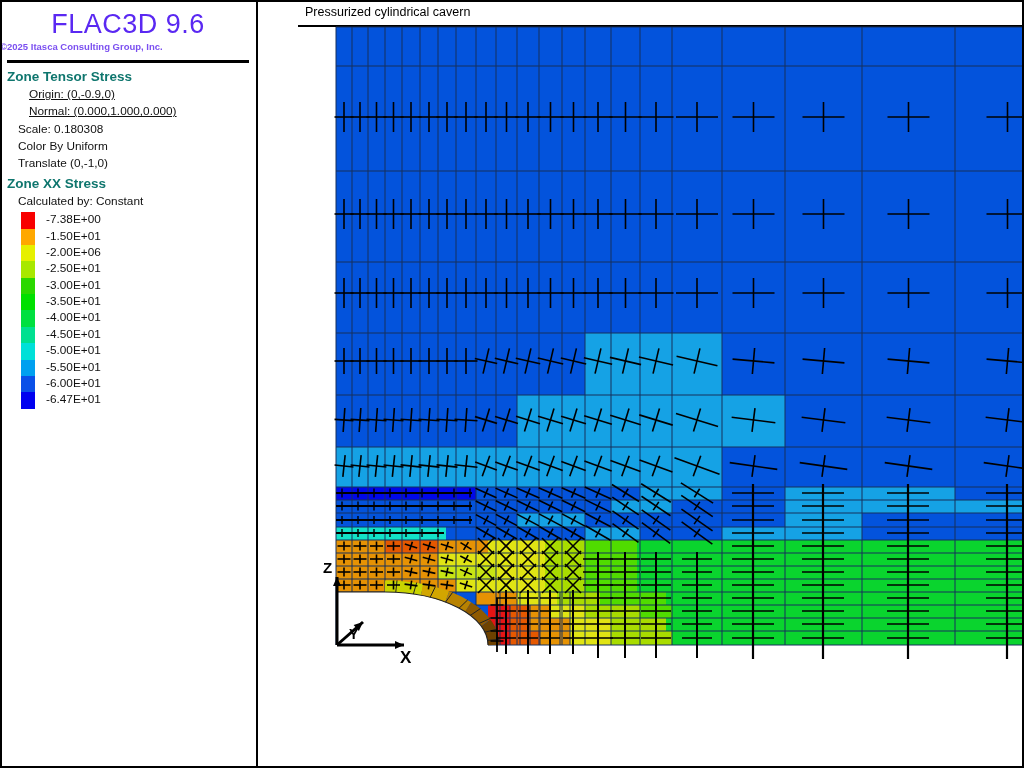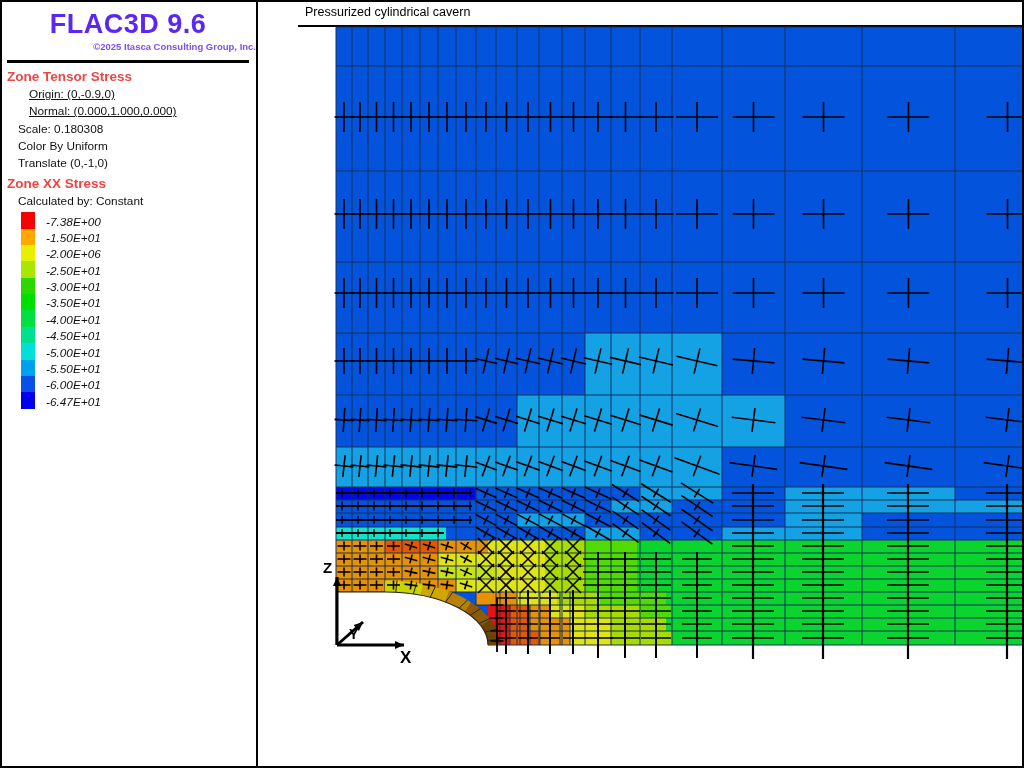--- a/index.html
+++ b/index.html
@@ -2,30 +2,30 @@
 <html><head>
 <meta charset="utf-8">
 <style>
   html,body{margin:0;padding:0;}
   body{width:1024px;height:768px;position:relative;background:#ffffff;
        font-family:"Liberation Sans",sans-serif;overflow:hidden;}
   .frame{position:absolute;left:0;top:0;width:1020px;height:764px;border:2px solid #000;pointer-events:none;z-index:50;}
   
   .sidebar{position:absolute;left:0;top:0;width:256px;height:768px;background:#fff;
            border-right:2px solid #000;z-index:20;}
-  .logo{margin-top:9px;text-align:center;font-size:27px;font-weight:bold;letter-spacing:0.5px;color:#5A28F2;}
-  .copyright{margin-top:1px;text-align:right;font-size:9.5px;font-weight:bold;color:#7B4FF0;}
+  .logo{margin-top:9px;text-align:center;font-size:27px;font-weight:normal;letter-spacing:0.5px;color:#5A28F2;}
+  .copyright{margin-top:1px;text-align:left;font-size:9.5px;font-weight:bold;color:#7B4FF0;}
   .hrule{margin:8px 7px 0 7px;height:0;border-top:3px solid #000;}
-  .sec-title{margin:6px 0 0 7px;font-size:13.5px;font-weight:bold;color:#ef4444;}
+  .sec-title{margin:6px 0 0 7px;font-size:13.5px;font-weight:bold;color:#0f766e;}
   .ln{font-size:11.8px;color:#111;margin-top:3.2px;}
   .ind1{margin-left:18px;}
   .ind2{margin-left:29px;text-decoration:underline;}
   
   .legend{margin:4px 0 0 21px;}
-  .leg-row{display:flex;align-items:flex-end;height:16.4px;font-style:italic;}
+  .leg-row{display:flex;align-items:flex-start;height:16.4px;}
   .leg-swatch{width:14px;height:16.4px;flex:0 0 14px;}
   .leg-label{margin-left:11px;font-size:11.8px;color:#111;white-space:pre;}
   
   .viewport{position:absolute;left:258px;top:0;width:766px;height:768px;background:#fff;margin-left:40px;}
   .view-title-bar{position:absolute;left:0;top:0;width:766px;height:25px;border-bottom:2px solid #000;}
   .view-title{position:absolute;left:7px;top:5px;font-size:12.5px;color:#000;}
   svg{position:absolute;left:0;top:0;}
 </style>
 </head>
 <body>

